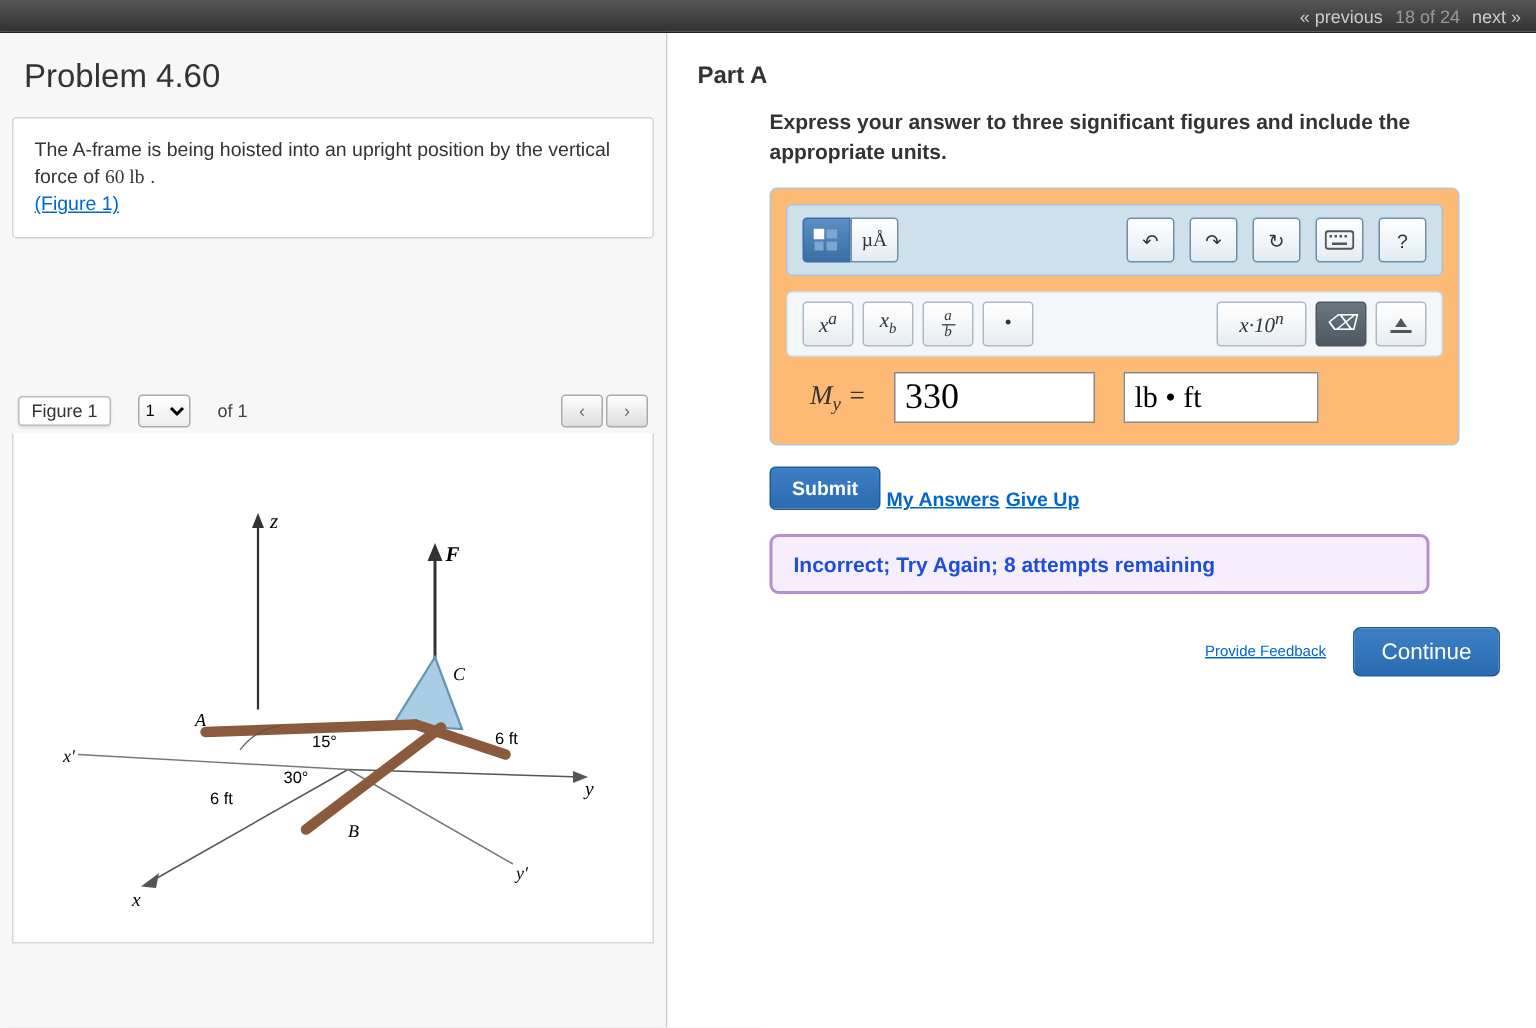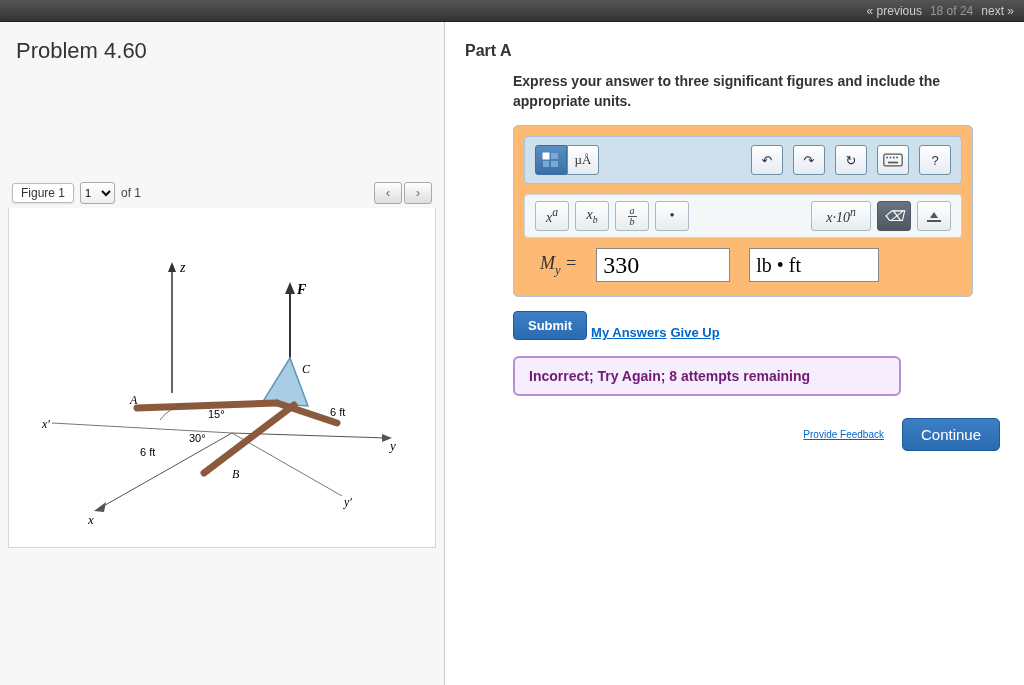--- a/index.html
+++ b/index.html
@@ -55,21 +55,21 @@
   font-size: 13px;
   line-height: 1.4;
   color: #333;
 }
 .problem-box a { color: #0066cc; text-decoration: underline; }
 .figure-header {
   display: flex;
   align-items: center;
   margin-top: 100px;
   padding: 4px 4px;
-  gap: 6px;
+  gap: 18px;
 }
 .figure-label {
   background: #fff;
   border: 1px solid #bbb;
   border-radius: 3px;
   padding: 2px 8px;
   font-size: 12px;
   box-shadow: inset 0 1px 0 #fff, 0 1px 2px rgba(0,0,0,0.1);
 }
 .figure-select {
@@ -180,27 +180,27 @@
   background: linear-gradient(#3d7fc5,#2a6bb0);
   color: #fff; font-weight: bold;
   border: 1px solid #1f5a99;
   border-radius: 4px;
   padding: 6px 14px; cursor: pointer;
   font-size: 13px;
 }
 .link { color: #0066cc; text-decoration: underline; cursor: pointer; font-size: 13px; font-weight: bold; }
 .feedback-box {
   margin-left: 48px; margin-top: 16px;
-  width: 388px;
+  width: 440px;
   border: 2px solid #b58ed4;
   border-radius: 6px;
   background: #f6eefc;
   padding: 10px 14px;
   font-weight: bold;
-  color: #701a75;
+  color: #1d4ed8;
   font-size: 14px;
 }
 .bottom-actions {
   margin-top: 22px;
   display: flex;
   justify-content: flex-end;
   align-items: center;
   gap: 18px;
   padding-right: 4px;
 }
@@ -220,20 +220,26 @@
 
 <div class="topbar">
   <a href="#">« previous</a>
   <span class="pagecount">18 of 24</span>
   <a href="#">next »</a>
 </div>
 
 <div class="main">
   <div class="left">
     <div class="problem-title">Problem 4.60</div>
+    <div class="problem-box">
+      <span>The A-frame is being hoisted into an upright position by the vertical force of </span>
+      <span style="font-family:'Times New Roman',serif;">60 lb</span>
+      <span> .</span><br>
+      <a href="#">(Figure 1)</a>
+    </div>
 
     <div class="figure-header">
       <span class="figure-label">Figure 1</span>
       <select class="figure-select">
         <option>1</option>
       </select>
       <span class="figure-of">of 1</span>
       <div class="nav-btns">
         <button class="nav-btn">‹</button>
         <button class="nav-btn">›</button>

